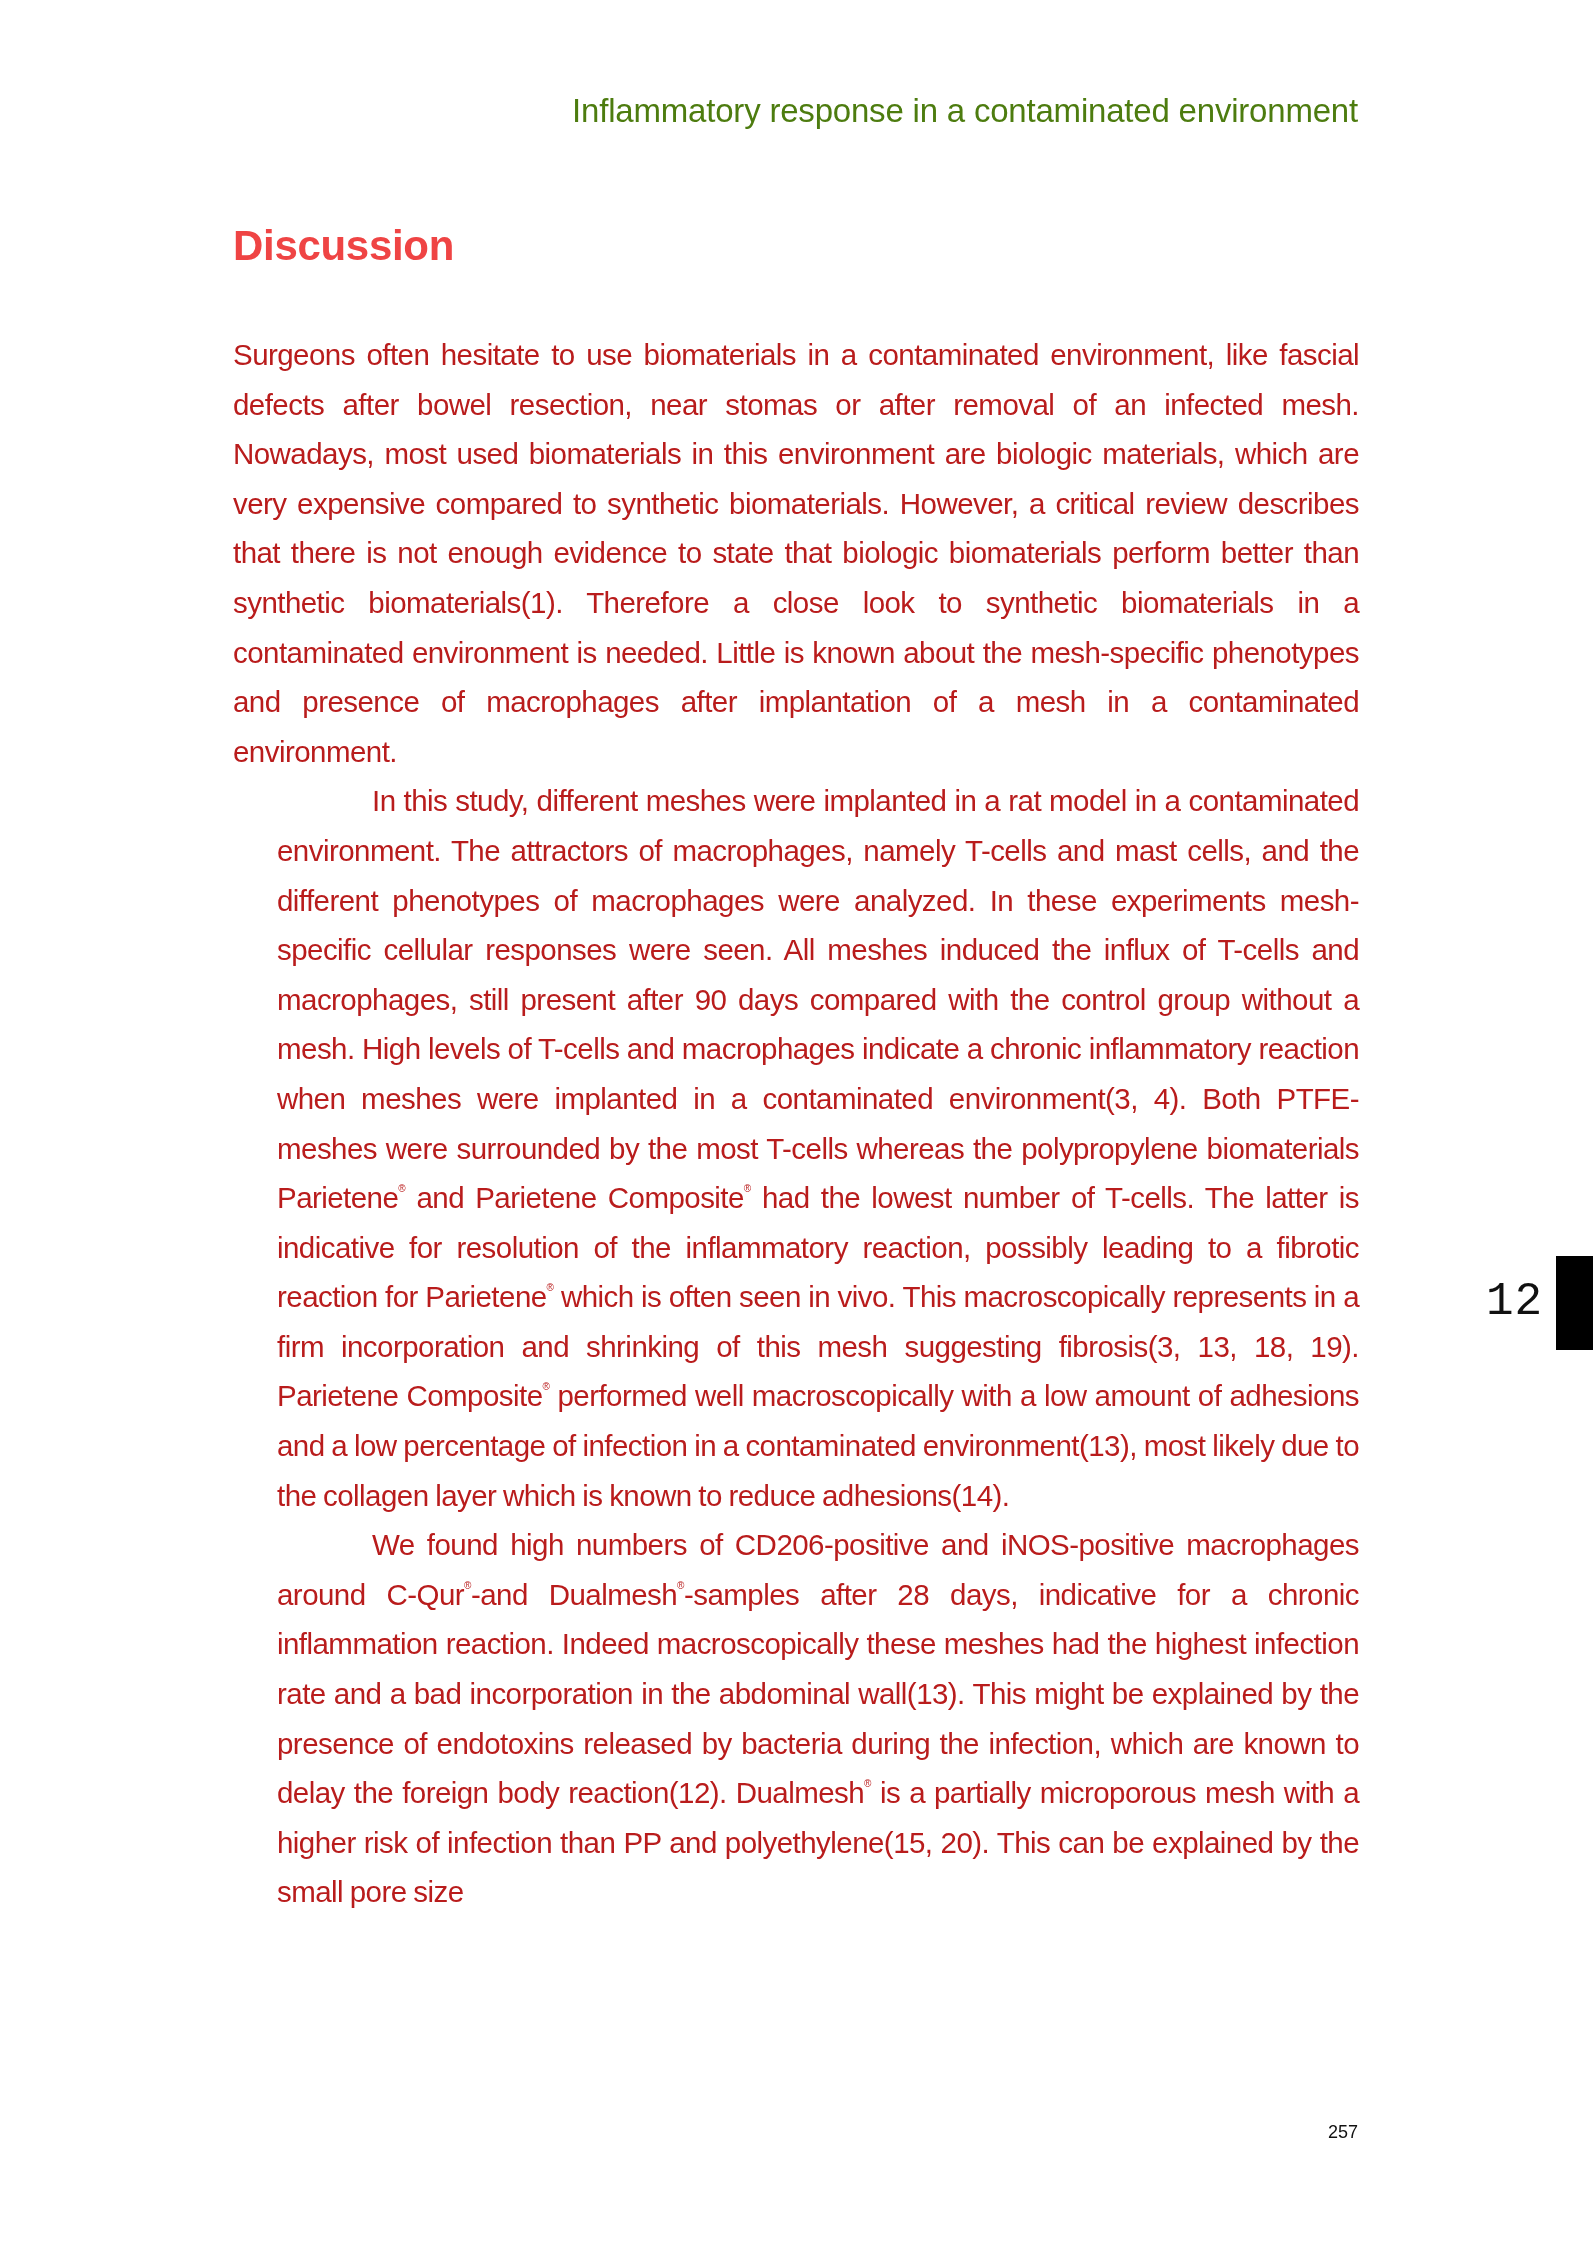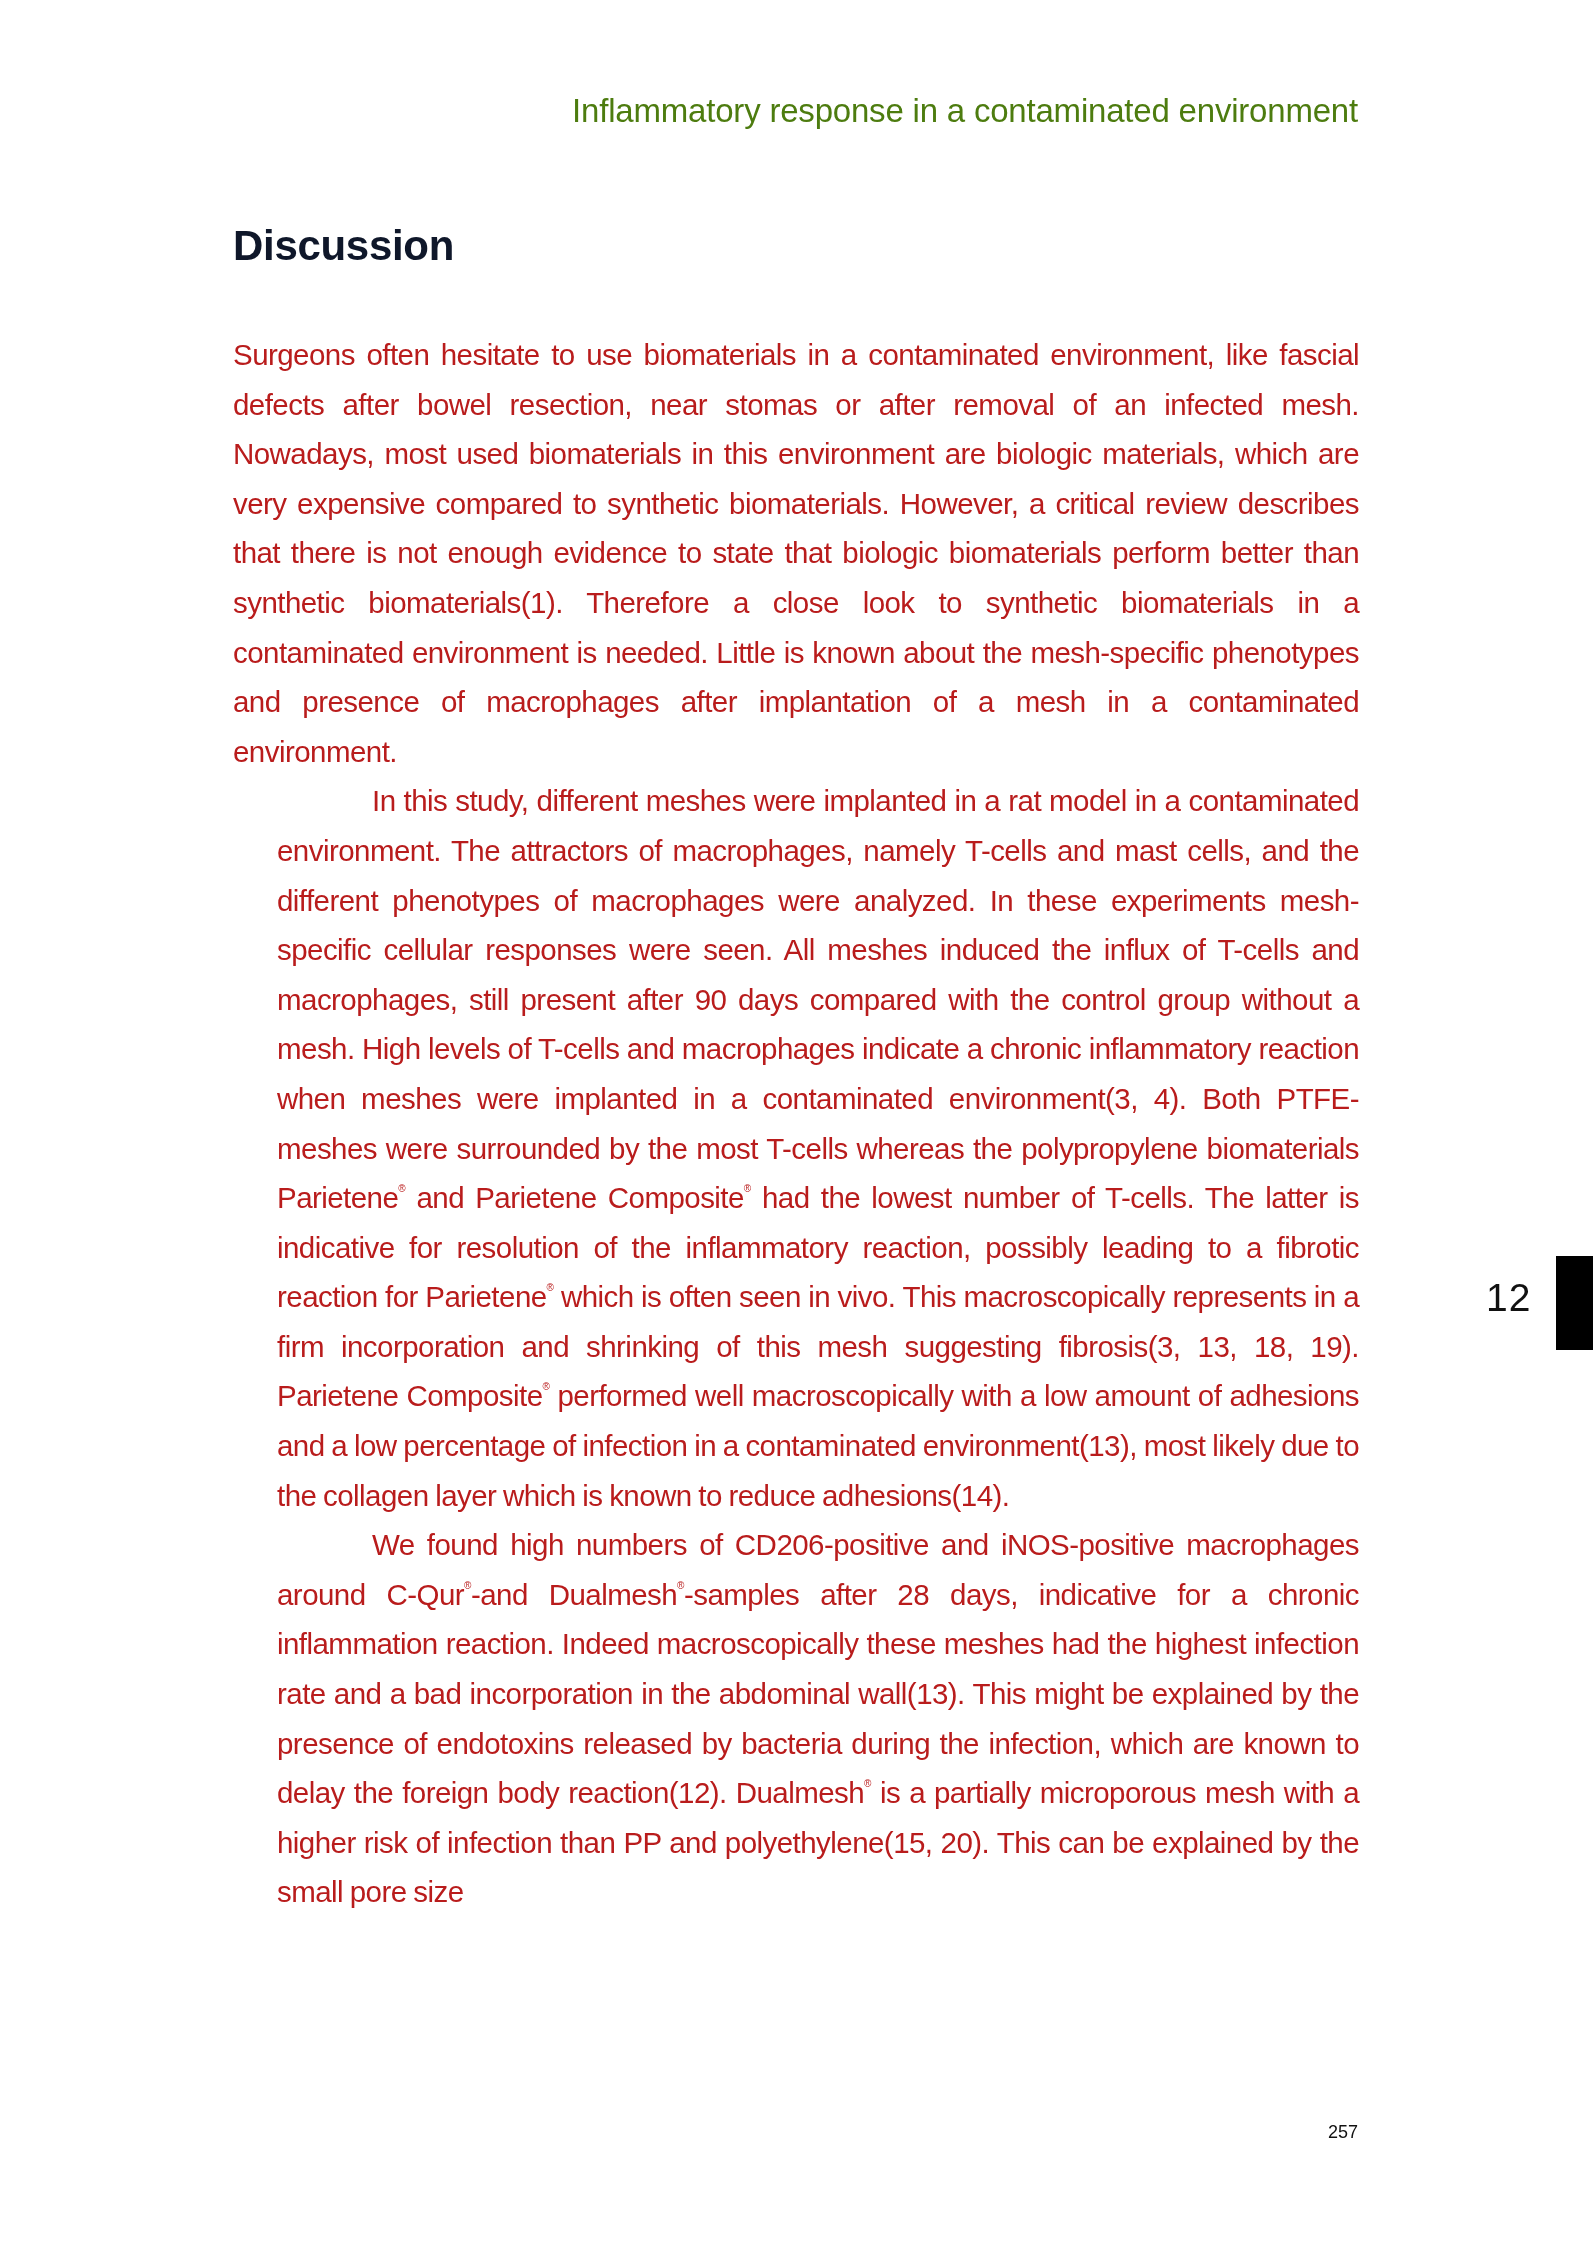--- a/index.html
+++ b/index.html
@@ -1,25 +1,25 @@
 <!DOCTYPE html>
 <html><head>
 <meta charset="utf-8">
 <style>
   html, body { margin: 0; padding: 0; background: #ffffff; }
   body { width: 1593px; height: 2250px; position: relative; overflow: hidden; color: #111111;
          font-family: "Liberation Sans", sans-serif; }
   .running-header { position: absolute; top: 92px; right: 235px; font-size: 33px; letter-spacing: -0.2px; color: #4d7c0f; }
-  .section-title { position: absolute; top: 222px; left: 233px; font-size: 42px; font-weight: bold; margin: 0; color: #0f172a; letter-spacing: -0.3px; }
+  .section-title { position: absolute; top: 222px; left: 233px; font-size: 42px; font-weight: bold; margin: 0; color: #ef4444; letter-spacing: -0.3px; }
   .body-text { position: absolute; top: 330px; left: 233px; width: 1126px; font-size: 29.5px; line-height: 49.6px; color: #b91c1c; letter-spacing: -0.55px; word-spacing: -1px; }
   .body-text p { margin: 0; text-align: justify; text-align-last: left; }
   .body-text p.indent { text-indent: 95px; margin-left: 44px; }
   sup.reg { font-size: 10px; vertical-align: 16px; line-height: 0; }
   .chapter-tab { position: absolute; top: 1256px; left: 1556px; width: 37px; height: 94px; background: #000; }
-  .chapter-num { position: absolute; top: 1276px; left: 1486px; font-size: 39px; font-weight: normal; color: #111; letter-spacing: 1px; font-family: Liberation Sans, sans-serif; font-weight: 200; }
+  .chapter-num { position: absolute; top: 1276px; left: 1486px; font-size: 46px; font-weight: normal; color: #111; letter-spacing: 1px; font-family: Liberation Mono, monospace; font-weight: 200; }
   .page-number { position: absolute; top: 2122px; right: 235px; font-size: 18px; color: #111; }
 </style>
 </head>
 <body>
 
 <div class="running-header">Inflammatory response in a contaminated environment</div>
 
 <h2 class="section-title">Discussion</h2>
 
 <div class="body-text">

